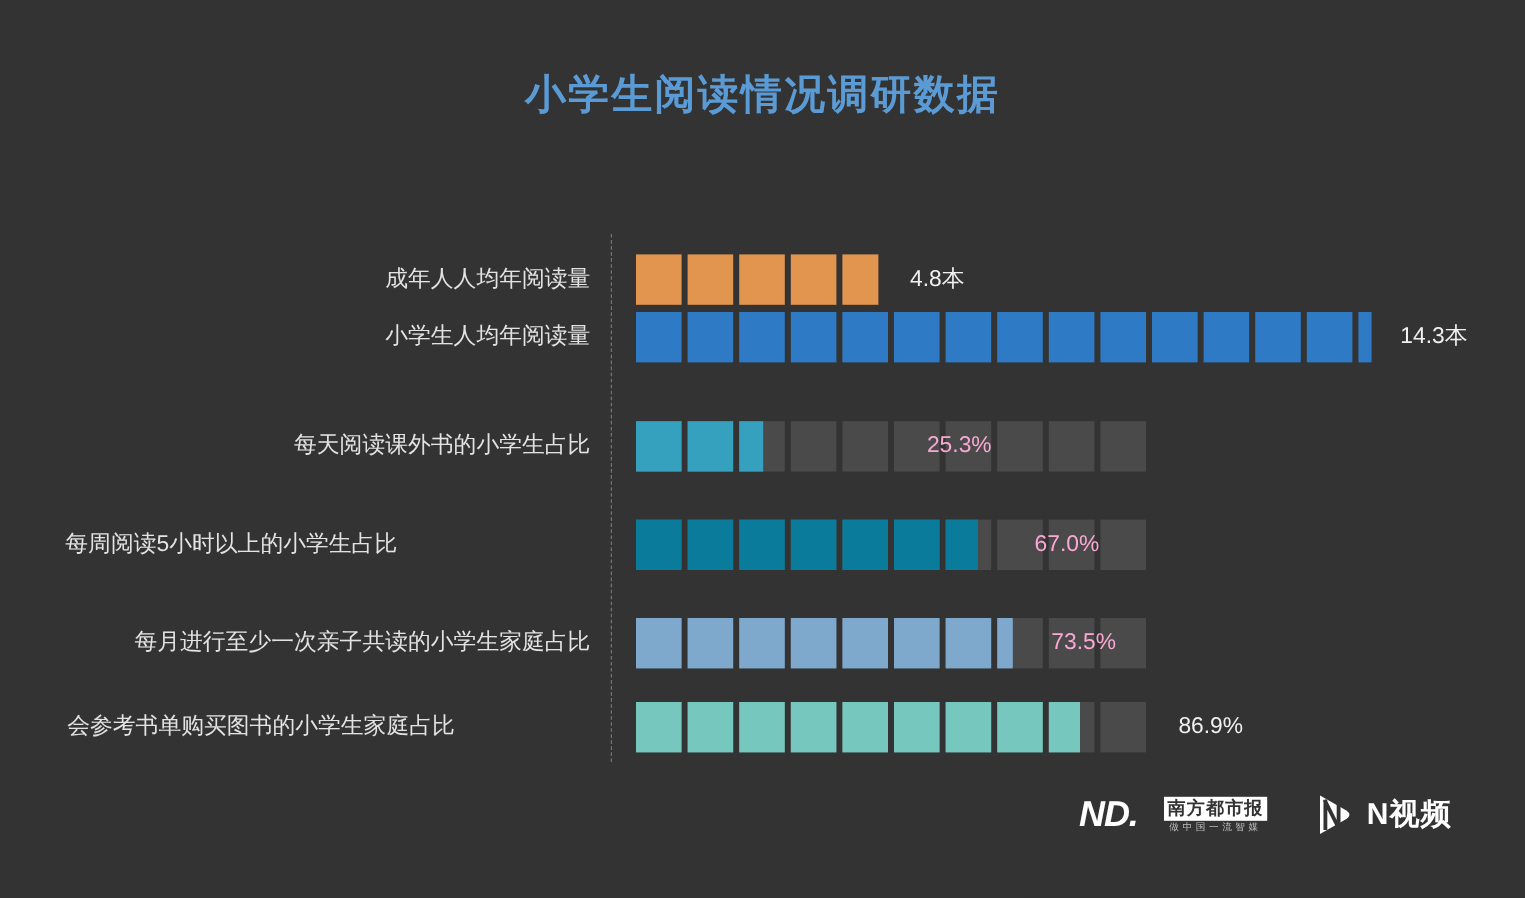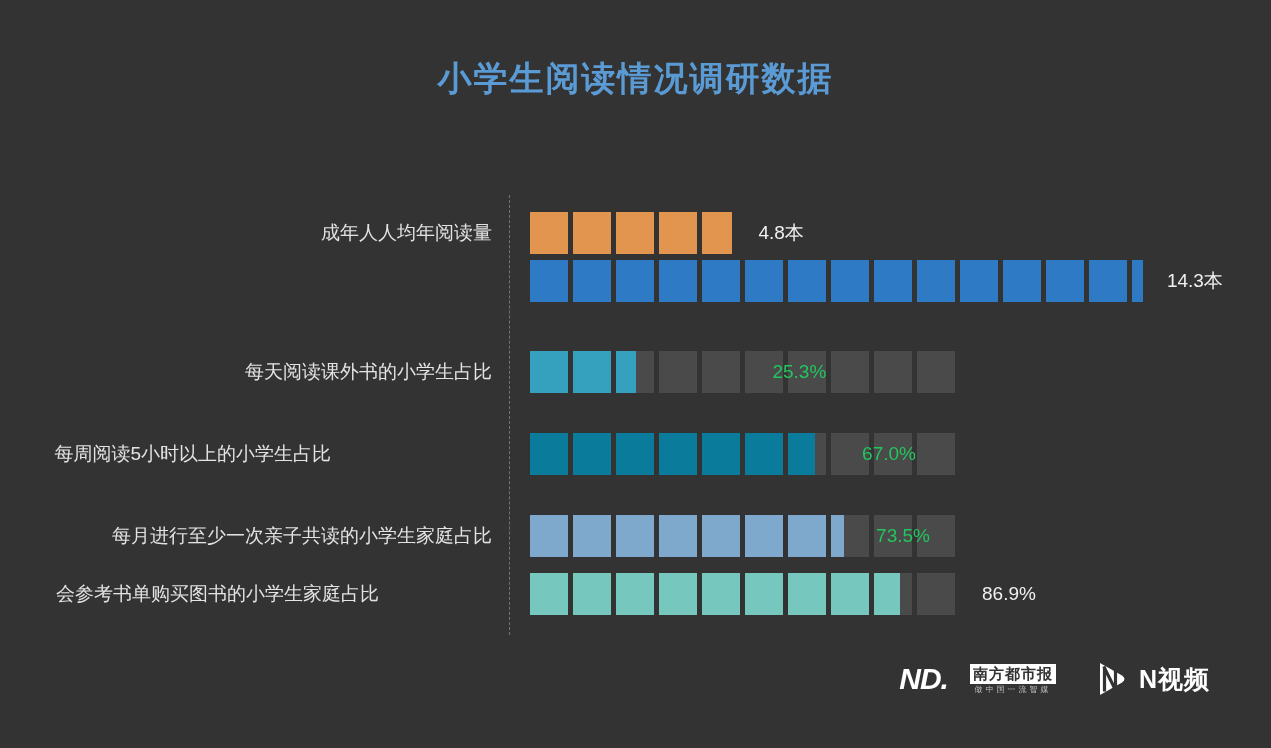--- a/index.html
+++ b/index.html
@@ -90,21 +90,21 @@
   .row-value {
     position: absolute;
     top: 0;
     height: 42px;
     line-height: 42px;
     color: #f0f0f0;
     font-size: 19px;
     white-space: nowrap;
   }
   .row-value.inside {
-    color: #22c55e;
+    color: #f9a8d4;
   }
 
   
   .footer {
     position: absolute;
     left: 0;
     top: 660px;
     width: 1238px;
     height: 60px;
   }
@@ -180,20 +180,21 @@
           <div class="row-track" style="width: 215px;">
             <div class="seg seg-fill" style="left: 0px; width: 38px; background: rgb(226, 149, 78);"></div>
             <div class="seg seg-fill" style="left: 43px; width: 38px; background: rgb(226, 149, 78);"></div>
             <div class="seg seg-fill" style="left: 86px; width: 38px; background: rgb(226, 149, 78);"></div>
             <div class="seg seg-fill" style="left: 129px; width: 38px; background: rgb(226, 149, 78);"></div>
             <div class="seg seg-fill" style="left: 172px; width: 30.4px; background: rgb(226, 149, 78);"></div>
           </div>
           <div class="row-value" style="left: 758.4px;">4.8本</div>
         </div>
         <div class="row" style="top: 75px; width: 1271px;">
+          <div class="row-label">小学生人均年阅读量</div>
           <div class="row-track" style="width: 645px;">
             <div class="seg seg-fill" style="left: 0px; width: 38px; background: rgb(47, 122, 196);"></div>
             <div class="seg seg-fill" style="left: 43px; width: 38px; background: rgb(47, 122, 196);"></div>
             <div class="seg seg-fill" style="left: 86px; width: 38px; background: rgb(47, 122, 196);"></div>
             <div class="seg seg-fill" style="left: 129px; width: 38px; background: rgb(47, 122, 196);"></div>
             <div class="seg seg-fill" style="left: 172px; width: 38px; background: rgb(47, 122, 196);"></div>
             <div class="seg seg-fill" style="left: 215px; width: 38px; background: rgb(47, 122, 196);"></div>
             <div class="seg seg-fill" style="left: 258px; width: 38px; background: rgb(47, 122, 196);"></div>
             <div class="seg seg-fill" style="left: 301px; width: 38px; background: rgb(47, 122, 196);"></div>
             <div class="seg seg-fill" style="left: 344px; width: 38px; background: rgb(47, 122, 196);"></div>
@@ -265,21 +266,21 @@
             <div class="seg seg-fill" style="left: 215px; width: 38px; background: rgb(127, 168, 205);"></div>
             <div class="seg seg-bg" style="left: 258px; width: 38px;"></div>
             <div class="seg seg-fill" style="left: 258px; width: 38px; background: rgb(127, 168, 205);"></div>
             <div class="seg seg-bg" style="left: 301px; width: 38px;"></div>
             <div class="seg seg-fill" style="left: 301px; width: 13.3px; background: rgb(127, 168, 205);"></div>
             <div class="seg seg-bg" style="left: 344px; width: 38px;"></div>
             <div class="seg seg-bg" style="left: 387px; width: 38px;"></div>
           </div>
           <div class="row-value inside" style="left: 903.025px; transform: translateX(-50%);">73.5%</div>
         </div>
-        <div class="row" style="top: 388px; width: 1158px;">
+        <div class="row" style="top: 400px; width: 1158px;">
           <div class="row-label">会参考书单购买图书的小学生家庭占比</div>
           <div class="row-track" style="width: 430px;">
             <div class="seg seg-bg" style="left: 0px; width: 38px;"></div>
             <div class="seg seg-fill" style="left: 0px; width: 38px; background: rgb(118, 199, 189);"></div>
             <div class="seg seg-bg" style="left: 43px; width: 38px;"></div>
             <div class="seg seg-fill" style="left: 43px; width: 38px; background: rgb(118, 199, 189);"></div>
             <div class="seg seg-bg" style="left: 86px; width: 38px;"></div>
             <div class="seg seg-fill" style="left: 86px; width: 38px; background: rgb(118, 199, 189);"></div>
             <div class="seg seg-bg" style="left: 129px; width: 38px;"></div>
             <div class="seg seg-fill" style="left: 129px; width: 38px; background: rgb(118, 199, 189);"></div>

